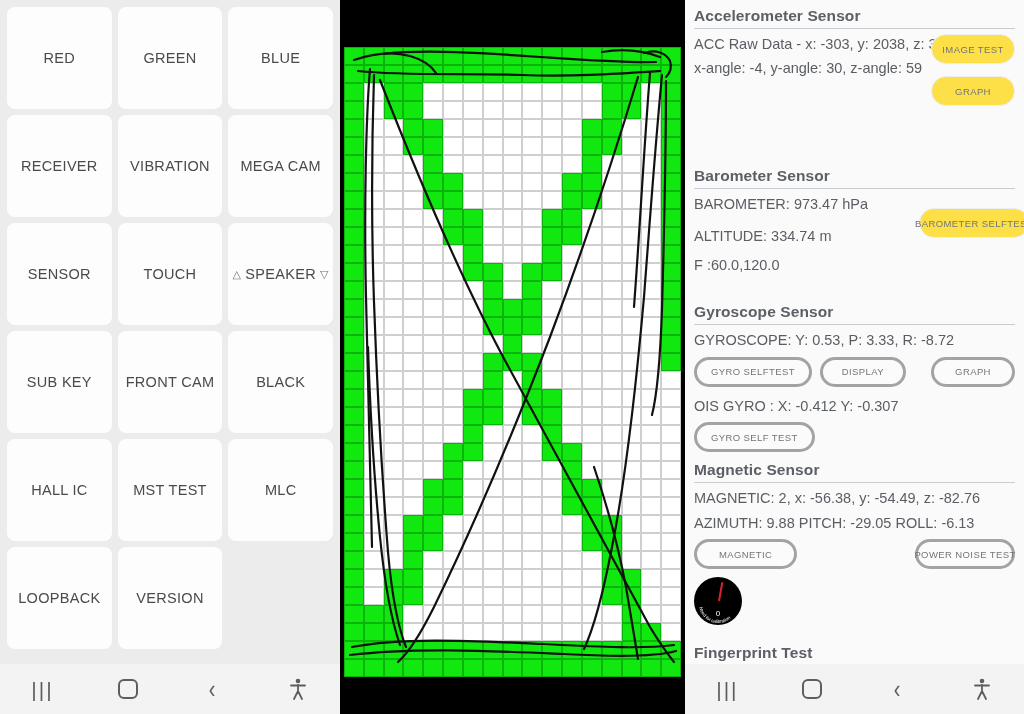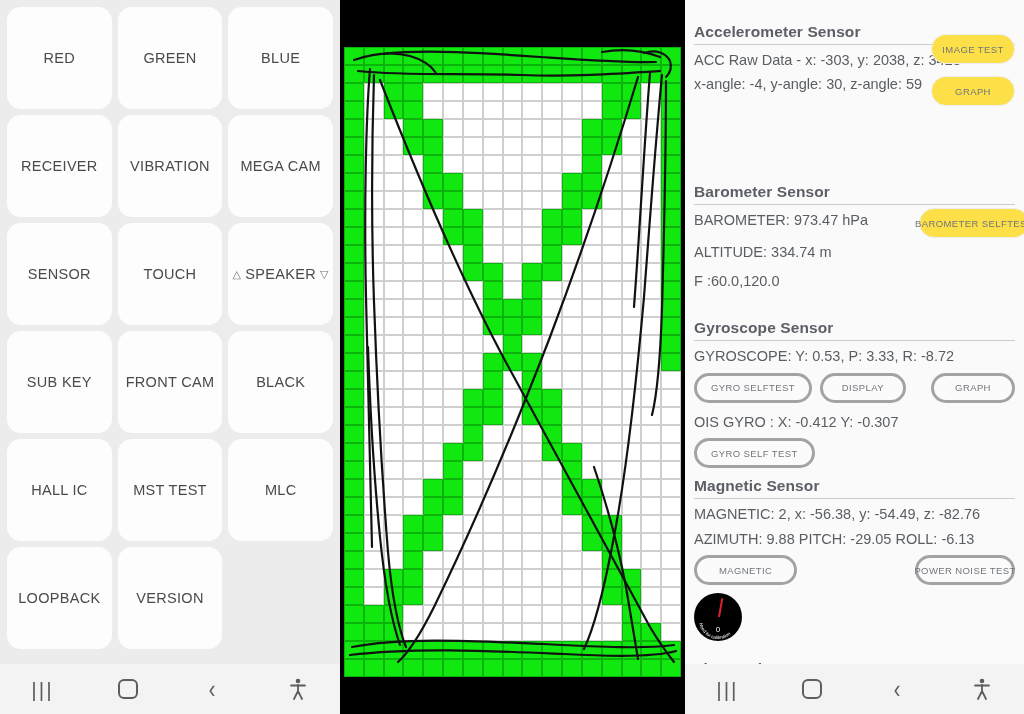--- a/index.html
+++ b/index.html
@@ -5,21 +5,21 @@
   * { margin:0; padding:0; box-sizing:border-box; }
   html,body{ width:1024px; height:714px; overflow:hidden; background:#fff;
     font-family:"Liberation Sans", sans-serif; }
   #root{ position:relative; width:1024px; height:714px; display:flex; }
 
   
   .panel-left{ width:340px; height:714px; background:#ececec; position:relative;
     display:flex; flex-direction:column; }
   .menu-grid{ flex:1; display:grid; grid-template-columns:repeat(3,1fr);
     grid-auto-rows:108px; padding:4px 4px 0 4px; gap:0; align-content:start; }
-  .menu-cell{ background:#fdfdfd; border-radius:14px; margin:3px;
+  .menu-cell{ background:#fdfdfd; border-radius:8px; margin:3px;
     display:flex; align-items:center; justify-content:center;
     font-size:14.5px; color:#4a4a4a; letter-spacing:.3px; text-align:center;
     user-select:none; }
   .menu-cell.empty{ background:transparent; }
   .spk{ display:flex; align-items:center; gap:4px; }
   .spk .tri{ font-size:11px; color:#707070; }
 
   
   .navbar{ height:50px; background:#f3f3f3; display:flex; align-items:center;
     justify-content:space-around; flex-shrink:0; }
@@ -35,21 +35,21 @@
     background:#fff; }
   .touch-grid{ position:absolute; inset:0; display:grid; }
   .tc{ border:1px solid #cfcfcf; }
   .tc.on{ background:#10e810; border:1px solid #0bb40b; }
   .ink{ position:absolute; inset:0; pointer-events:none; }
 
   
   .panel-right{ width:339px; height:714px; background:#fafafa; position:relative;
     display:flex; flex-direction:column; }
   .sensor-scroll{ flex:1; background:#fafafa; position:relative; overflow:hidden;
-    padding:16px 9px; }
+    padding:0 9px; }
   .sec-title{ font-size:15.5px; font-weight:bold; color:#5c6066;
     padding:7px 0 3px 0; border-bottom:1.5px solid #c9ccd0; letter-spacing:.1px; }
   .readout{ font-size:14.5px; color:#5a5e63; line-height:1.55; padding-top:4px;
     white-space:nowrap; }
   .readout.small-gap{ padding-top:2px; }
   .pill{ position:absolute; background:#fde047; border:1px solid #eceff1;
     border-radius:17px; height:30px; display:flex; align-items:center;
     justify-content:center; font-size:9.5px; color:#71757a; letter-spacing:.4px;
     padding:0 10px; white-space:nowrap; }
   .pill-row{ display:flex; gap:8px; padding-top:5px; position:relative; }

